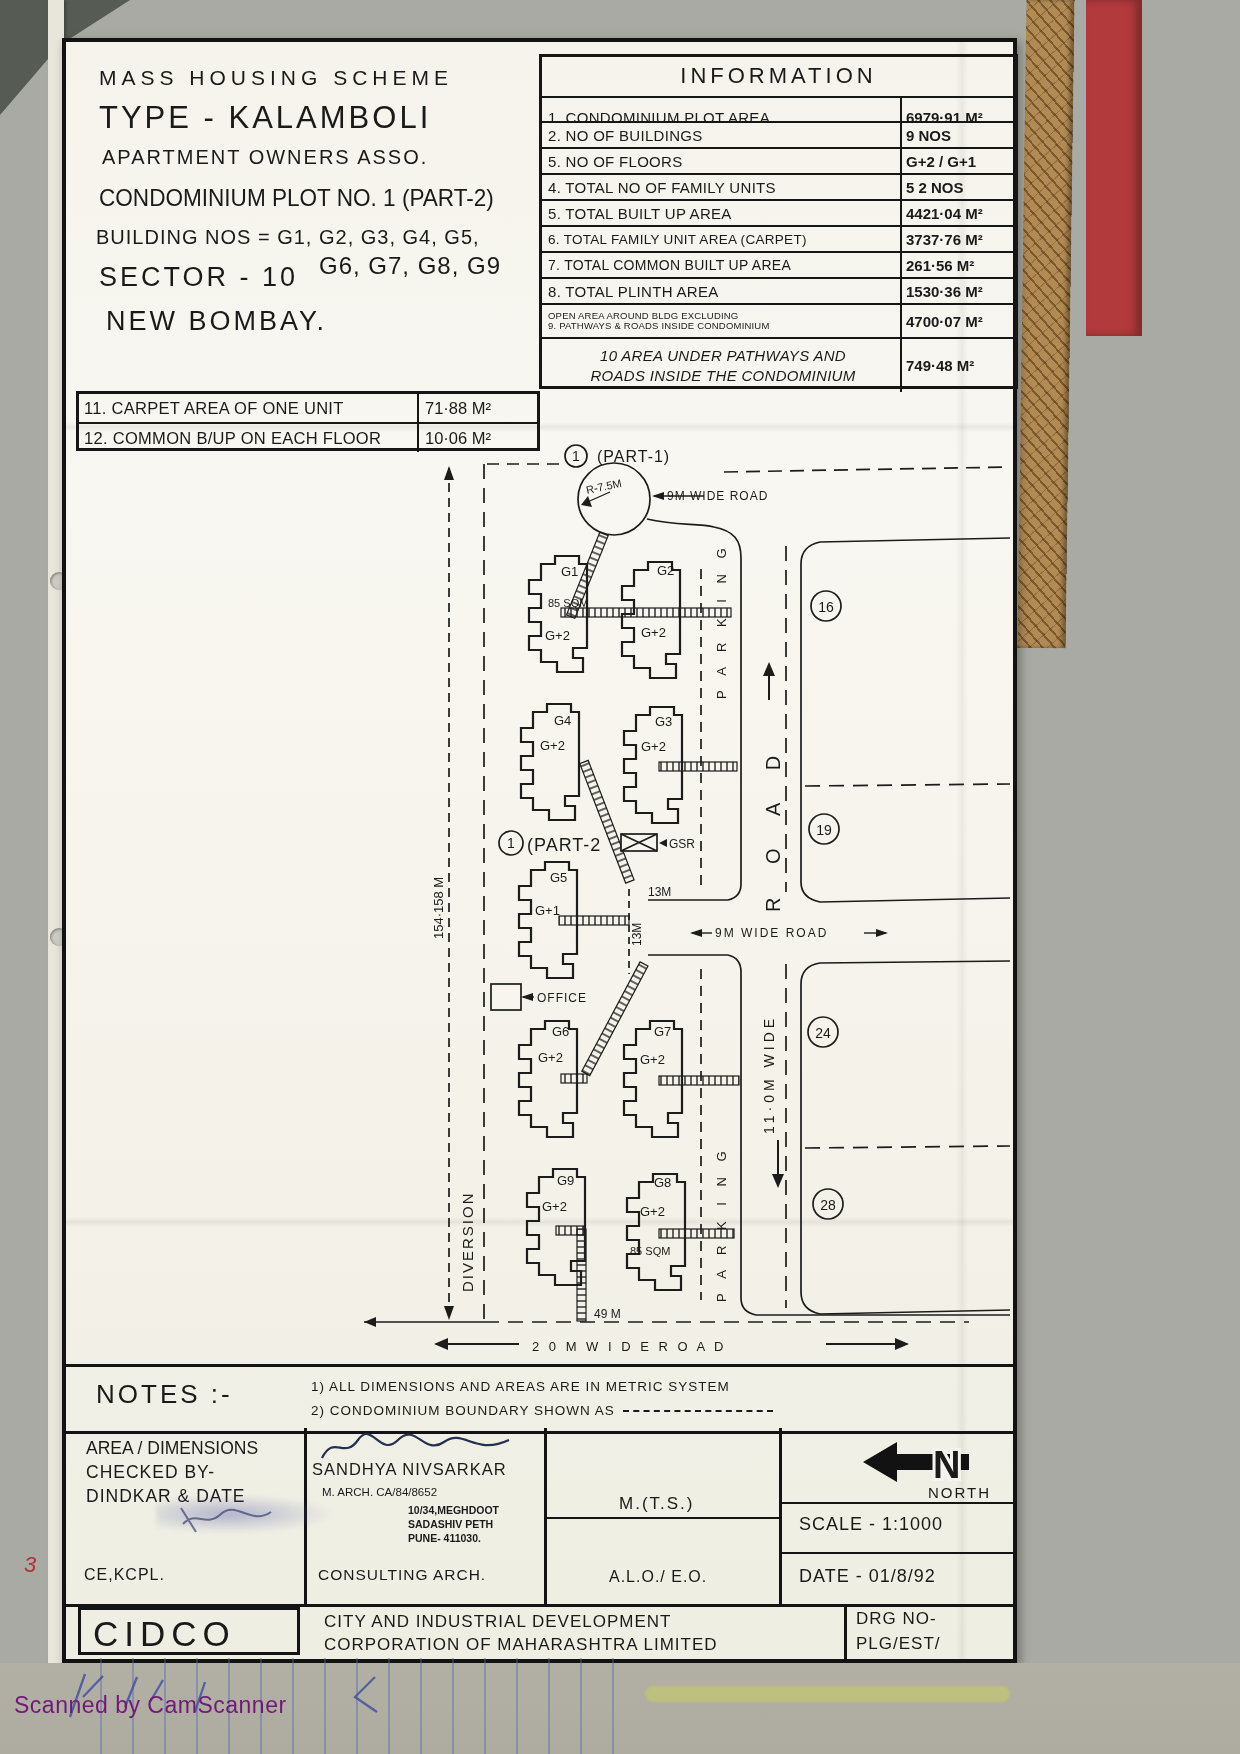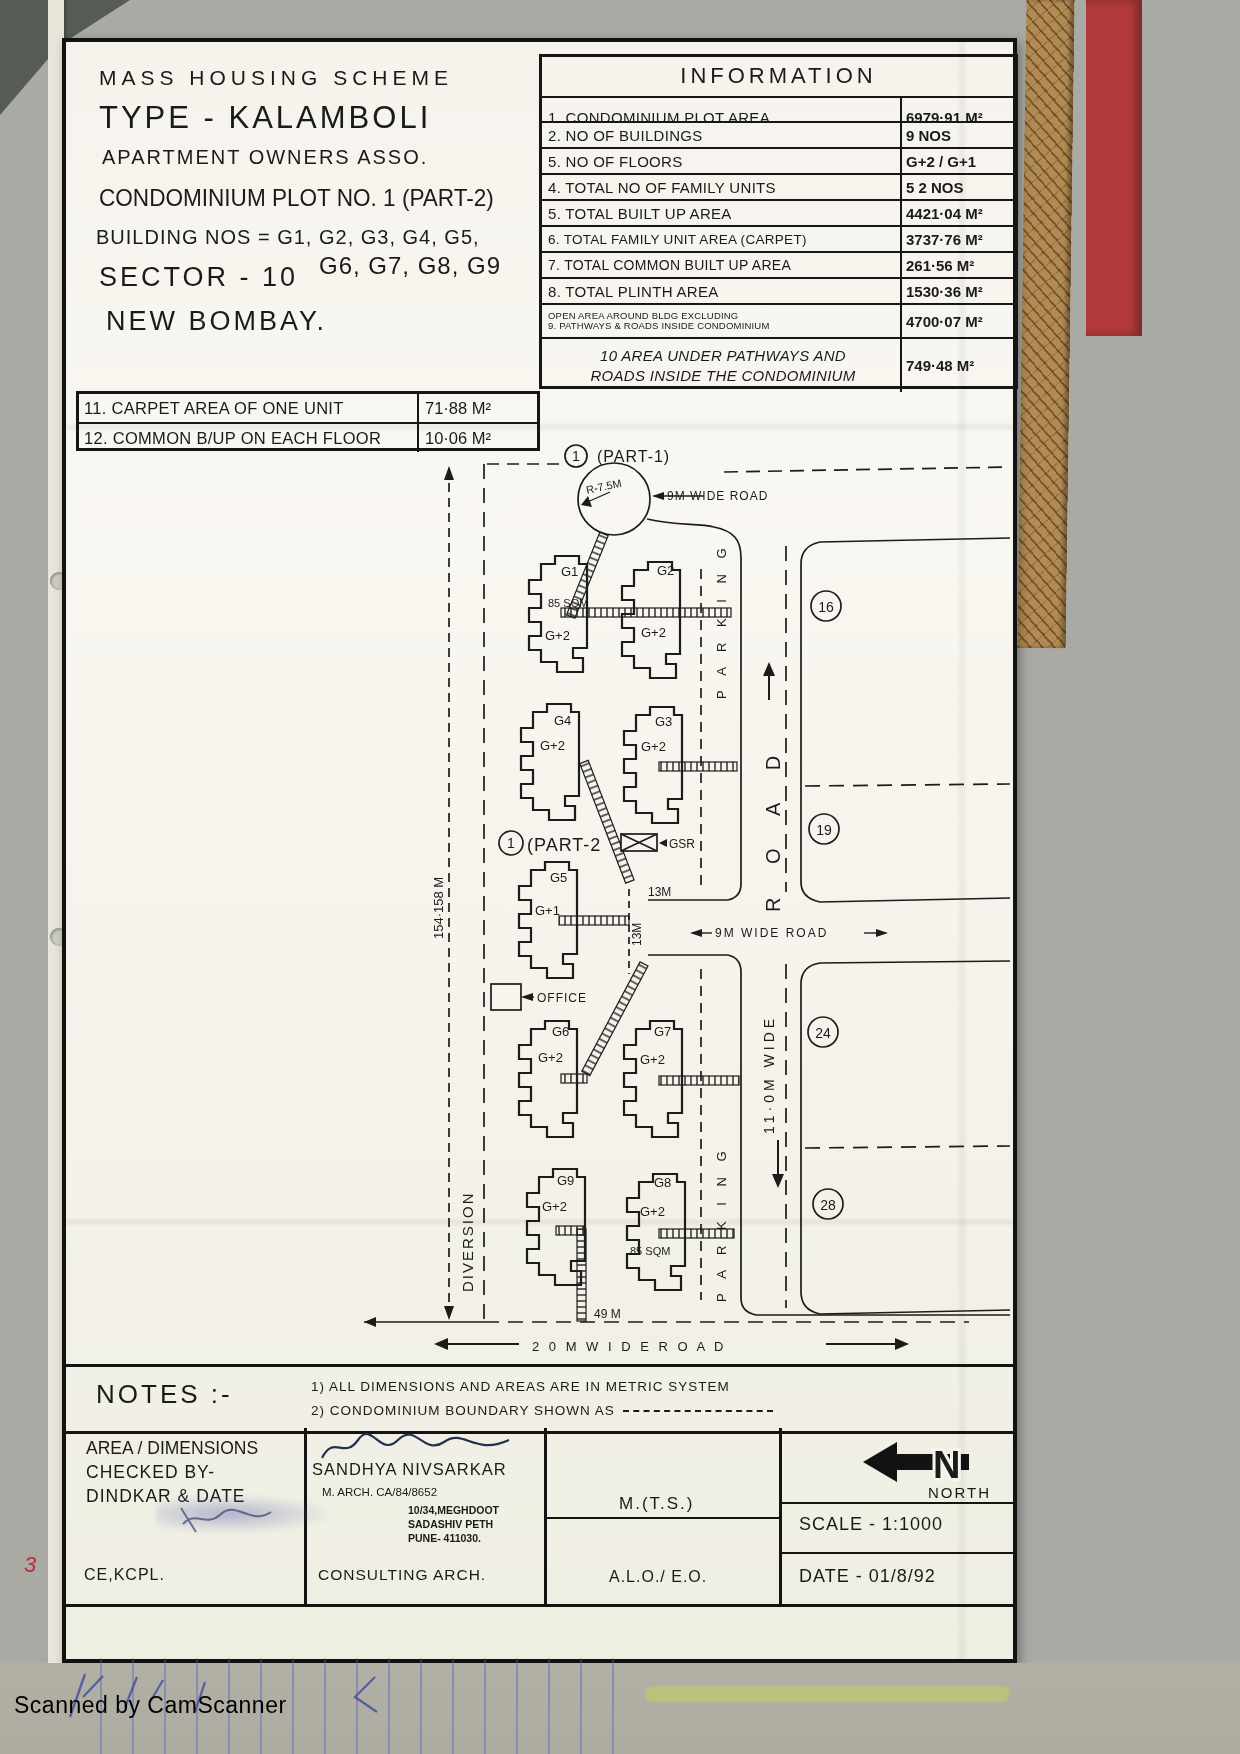--- a/index.html
+++ b/index.html
@@ -17,21 +17,21 @@
   .red-strip{position:absolute;left:1086px;top:0;width:56px;height:336px;background:#b23a3c;
     box-shadow:inset -6px 0 8px rgba(0,0,0,.3);}
   .punch{position:absolute;width:18px;height:18px;border-radius:50%;background:#cfcec6;
     box-shadow:inset 1px 1px 3px rgba(0,0,0,.4);}
   .bottom-strip{position:absolute;left:0;top:1663px;width:1240px;height:91px;
     background:linear-gradient(180deg,#b2afa5,#aeaca1);}
   .ruled{position:absolute;left:70px;top:1658px;width:565px;height:96px;opacity:.75;
     background:repeating-linear-gradient(90deg,transparent 0 30px,rgba(80,100,185,.55) 30px 32px);}
   .smear{position:absolute;left:645px;top:1686px;width:365px;height:16px;border-radius:8px;
     background:rgba(205,215,80,.45);filter:blur(1px);}
-  .camscan{position:absolute;left:14px;top:1692px;font-size:23px;color:#000000;letter-spacing:.5px;text-align:center;}
+  .camscan{position:absolute;left:14px;top:1692px;font-size:23px;color:#701a75;letter-spacing:.5px;text-align:center;}
   .red-mark{position:absolute;left:24px;top:1552px;color:#b5303a;font-size:22px;font-style:italic;}
   
   .sheet{position:absolute;left:62px;top:38px;width:947px;height:1617px;
     border:4px solid #121212;background:linear-gradient(180deg,#f5f3ec,#f9f7f1 28%,#f4f2e9 66%,#efeee3);
     box-shadow:3px 4px 10px rgba(0,0,0,.35);}
   .fold{position:absolute;left:0;width:100%;height:10px;
     background:linear-gradient(180deg,rgba(0,0,0,0),rgba(0,0,0,.06),rgba(0,0,0,0));}
   .vfold{position:absolute;top:0;width:12px;height:100%;
     background:linear-gradient(90deg,rgba(0,0,0,0),rgba(0,0,0,.05),rgba(0,0,0,0));}
   .t{position:absolute;white-space:nowrap;}
@@ -341,20 +341,30 @@
     <div class="t" style="left:553px;top:1452px;font-size:17px;letter-spacing:2px;">M.(T.S.)</div>
     <div class="t" style="left:543px;top:1526px;font-size:16px;letter-spacing:1px;">A.L.O./ E.O.</div>
     <svg class="t" style="left:795px;top:1394px;" width="140" height="52">
       <polygon points="2,26 36,6 36,18 108,18 108,34 36,34 36,46" fill="#121212"></polygon>
       <text x="72" y="42" font-size="38" font-weight="bold" stroke="#f6f4ee" stroke-width="6" paint-order="stroke" fill="#121212">N</text>
     </svg>
     <div class="t" style="left:862px;top:1442px;font-size:15px;letter-spacing:2px;">NORTH</div>
     <div class="t" style="left:733px;top:1472px;font-size:18px;letter-spacing:1px;">SCALE  -  1:1000</div>
     <div class="t" style="left:733px;top:1524px;font-size:18px;letter-spacing:1px;">DATE   -   01/8/92</div>
 
+    <div class="cidco-row">
+      <div class="cidco-box">
+        <div class="t" style="left:12px;top:4px;font-size:35px;letter-spacing:6px;">CIDCO</div>
+      </div>
+      <div class="t" style="left:258px;top:8px;font-size:17px;letter-spacing:1px;">CITY  AND  INDUSTRIAL  DEVELOPMENT</div>
+      <div class="t" style="left:258px;top:31px;font-size:17px;letter-spacing:1px;">CORPORATION  OF  MAHARASHTRA  LIMITED</div>
+      <div class="vline" style="left:778px;height:55px;"></div>
+      <div class="t" style="left:790px;top:5px;font-size:17px;letter-spacing:1px;">DRG NO-</div>
+      <div class="t" style="left:790px;top:30px;font-size:17px;letter-spacing:1px;">PLG/EST/</div>
+    </div>
   </div>
 
   <div class="bottom-strip"></div>
   <div class="ruled"></div>
   <svg class="t" style="position:absolute;left:55px;top:1662px;" width="420" height="70">
     <path d="M15,55 L30,12 M28,35 L48,14 M70,45 L82,15 M95,40 L108,18 M150,20 L140,50 M320,15 L300,35 L322,50" stroke="#3c4f9e" stroke-width="2.3" fill="none" opacity=".8"></path>
   </svg>
   <div class="smear"></div>
   <div class="red-mark">3</div>
   <div class="camscan">Scanned by CamScanner</div>

